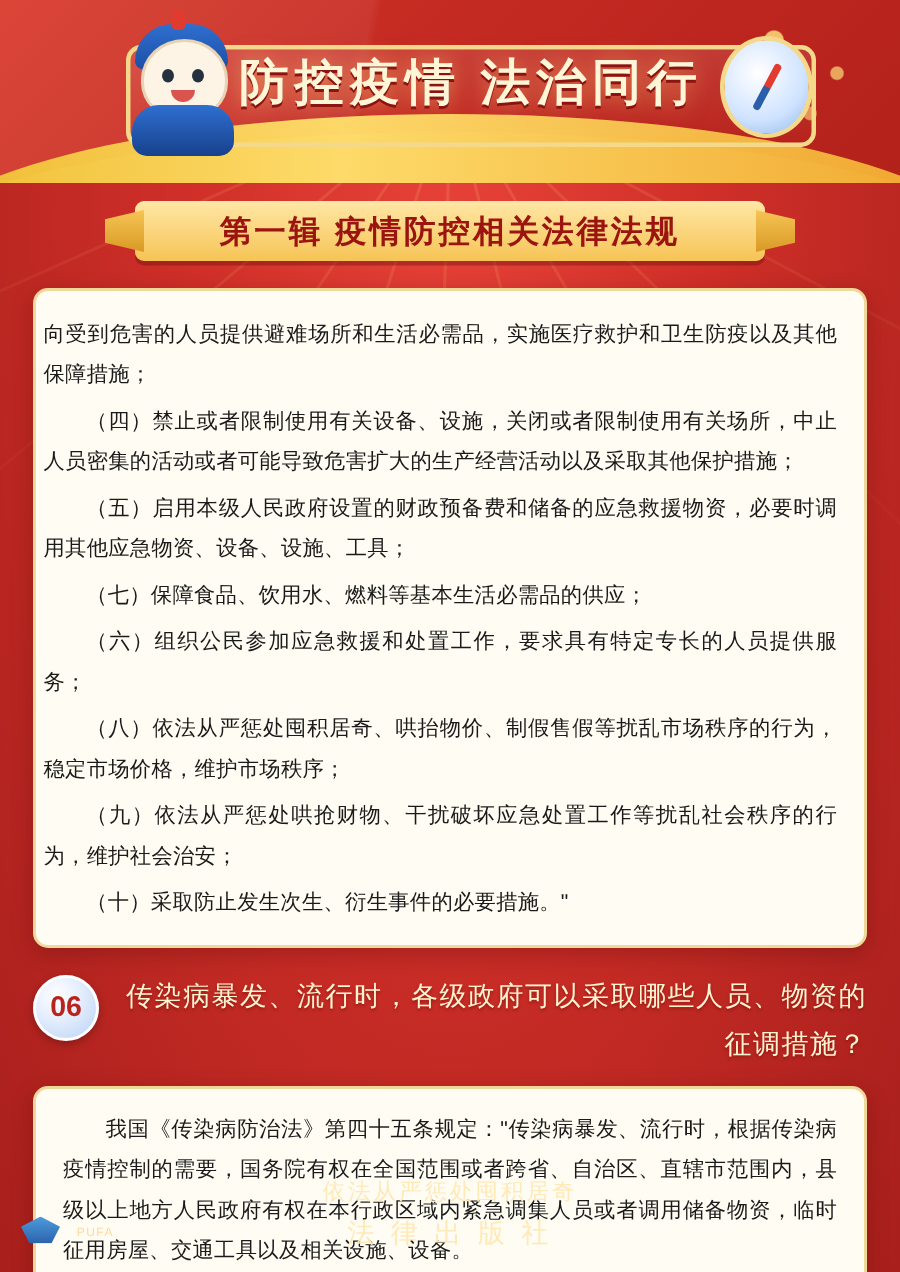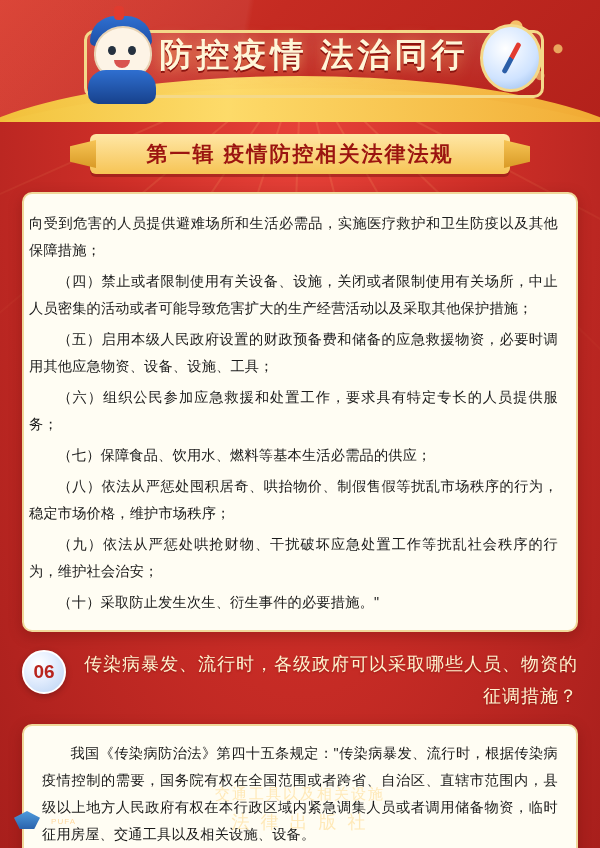--- a/index.html
+++ b/index.html
@@ -350,40 +350,40 @@
   <div class="subtitle-wrap">
     <div class="subtitle-bar">
       <div class="subtitle">第一辑  疫情防控相关法律法规</div>
     </div>
   </div>
 
   <div class="card">
     <p class="para">向受到危害的人员提供避难场所和生活必需品，实施医疗救护和卫生防疫以及其他保障措施；</p>
     <p class="para indent">（四）禁止或者限制使用有关设备、设施，关闭或者限制使用有关场所，中止人员密集的活动或者可能导致危害扩大的生产经营活动以及采取其他保护措施；</p>
     <p class="para indent">（五）启用本级人民政府设置的财政预备费和储备的应急救援物资，必要时调用其他应急物资、设备、设施、工具；</p>
+    <p class="para indent">（七）保障食品、饮用水、燃料等基本生活必需品的供应；</p>
     <p class="para indent">（六）组织公民参加应急救援和处置工作，要求具有特定专长的人员提供服务；</p>
-    <p class="para indent">（七）保障食品、饮用水、燃料等基本生活必需品的供应；</p>
     <p class="para indent">（八）依法从严惩处囤积居奇、哄抬物价、制假售假等扰乱市场秩序的行为，稳定市场价格，维护市场秩序；</p>
     <p class="para indent">（九）依法从严惩处哄抢财物、干扰破坏应急处置工作等扰乱社会秩序的行为，维护社会治安；</p>
     <p class="para indent">（十）采取防止发生次生、衍生事件的必要措施。"</p>
   </div>
 
   <div class="qblock">
     <div class="qnum">06</div>
     <div class="qtext">传染病暴发、流行时，各级政府可以采取哪些人员、物资的征调措施？</div>
   </div>
 
   <div class="card answer">
     <p class="para indent">我国《传染病防治法》第四十五条规定："传染病暴发、流行时，根据传染病疫情控制的需要，国务院有权在全国范围或者跨省、自治区、直辖市范围内，县级以上地方人民政府有权在本行政区域内紧急调集人员或者调用储备物资，临时征用房屋、交通工具以及相关设施、设备。</p>
     <p class="para indent">紧急调集人员的，应当按照规定给予合理报酬。临时征用房屋、交通工具以及相关设施、设备的，应当依法给予补偿；能返还的，应当及时返还。"</p>
 
   </div>
 
   <div class="footer">
-    <div class="f1">交通工具以及相关设施</div>
+    <div class="f1">依法从严惩处囤积居奇</div>
     <div class="f2">法 律 出 版 社</div>
   </div>
 
   <div class="logo">
     <div class="mark"></div>
     <div>PUFA</div>
   </div>
 
 </div>
 

